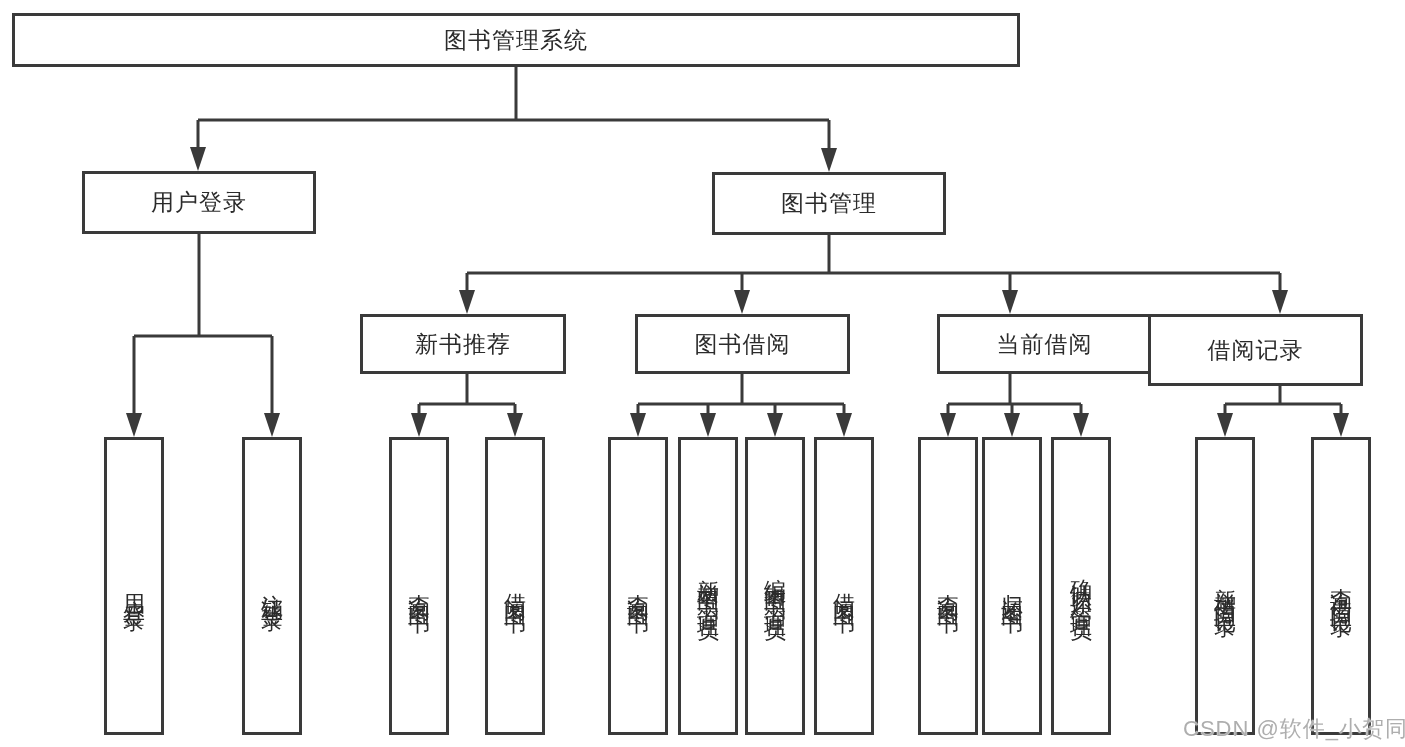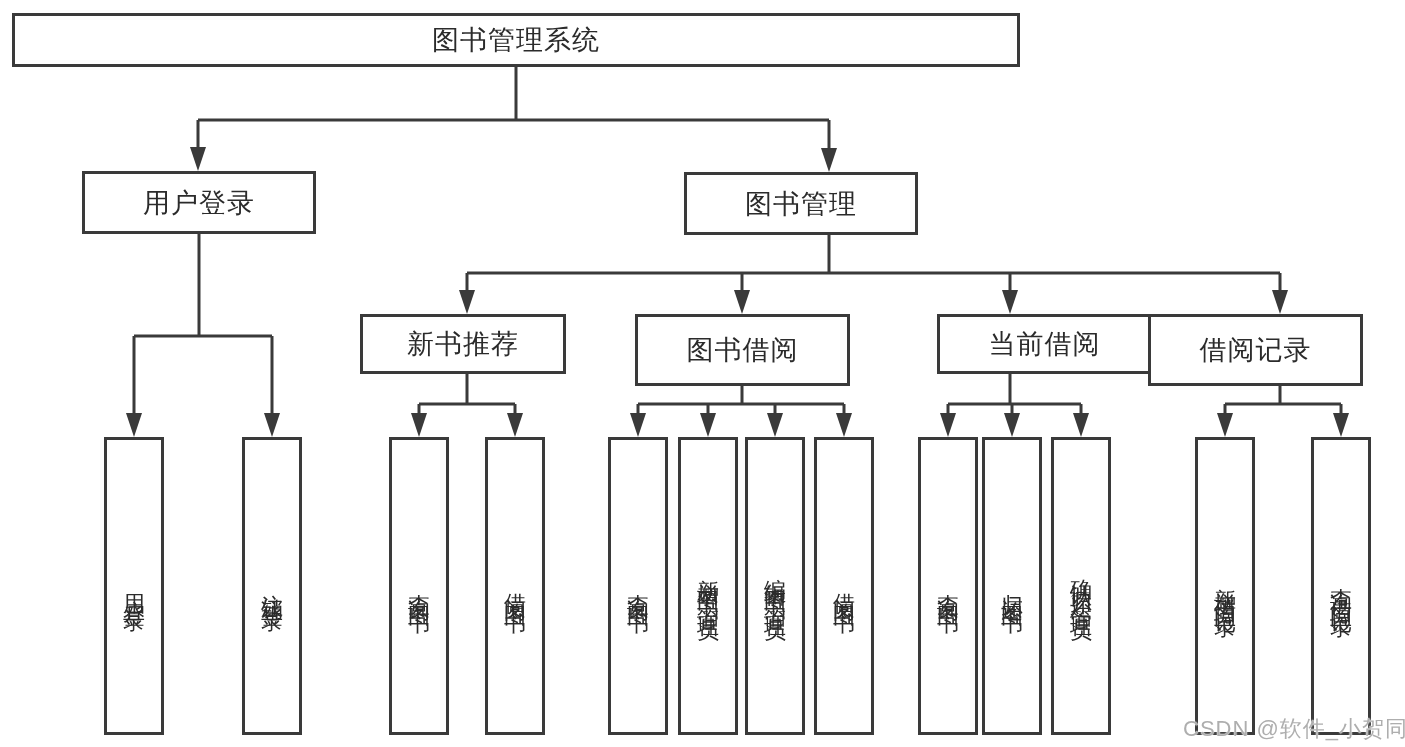--- a/index.html
+++ b/index.html
@@ -23,40 +23,40 @@
   }
   .box {
     position: absolute;
     box-sizing: border-box;
     border: 3px solid #3a3a3a;
     background: #ffffff;
     color: #2b2b2b;
     display: flex;
     align-items: center;
     justify-content: center;
-    font-size: 27px;
+    font-size: 23px;
     letter-spacing: 1px;
     text-align: center;
     z-index: 2;
   }
   .vbox {
     writing-mode: vertical-rl;
     letter-spacing: 6px;
     line-height: 1;
     font-size: 22px;
     padding-top: 4px;
   }
   
   .b-root      { left: 12px;   top: 13px;  width: 1008px; height: 54px; }
   
   .b-login     { left: 82px;   top: 171px; width: 234px;  height: 63px; }
-  .b-mgmt      { left: 684px;  top: 172px; width: 234px;  height: 63px; text-align: center; }
+  .b-mgmt      { left: 712px;  top: 172px; width: 234px;  height: 63px; text-align: center; }
   
   .b-newbook   { left: 360px;  top: 314px; width: 206px;  height: 60px; }
-  .b-borrow    { left: 635px;  top: 314px; width: 215px;  height: 72px; }
+  .b-borrow    { left: 635px;  top: 314px; width: 215px;  height: 60px; }
   .b-current   { left: 903px;  top: 314px; width: 215px;  height: 60px; margin-left: 34px; }
   .b-records   { left: 1148px; top: 314px; width: 215px;  height: 72px; }
   
   .leaf        { top: 437px; width: 60px; height: 298px; }
   .b-l-ulogin  { left: 104px;  }
   .b-l-logout  { left: 242px;  }
   .b-l-nq      { left: 389px;  }
   .b-l-nb      { left: 485px;  }
   .b-l-bq      { left: 608px;  }
   .b-l-badd    { left: 678px;  }

